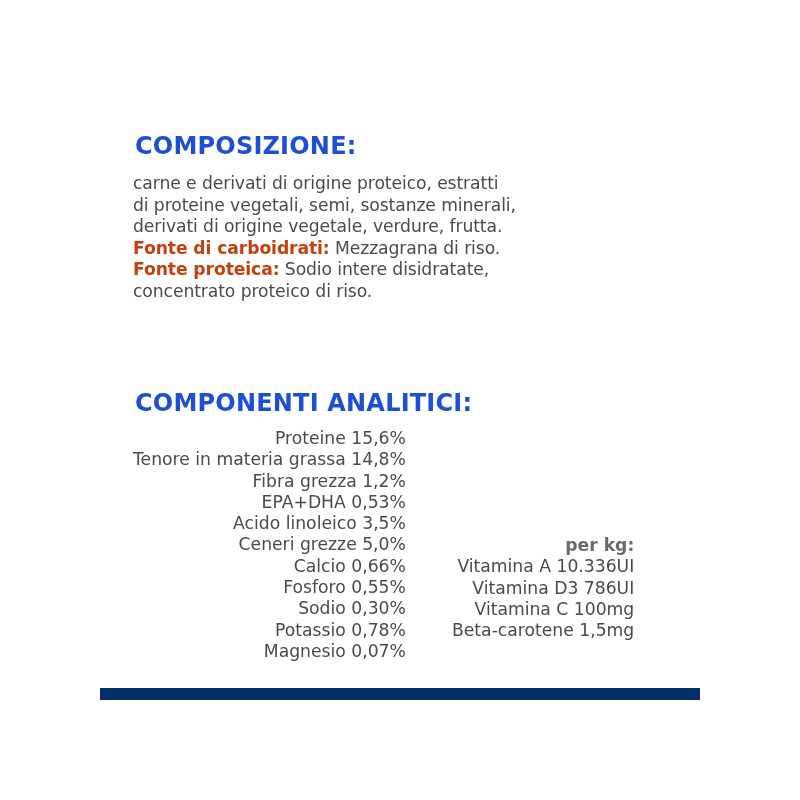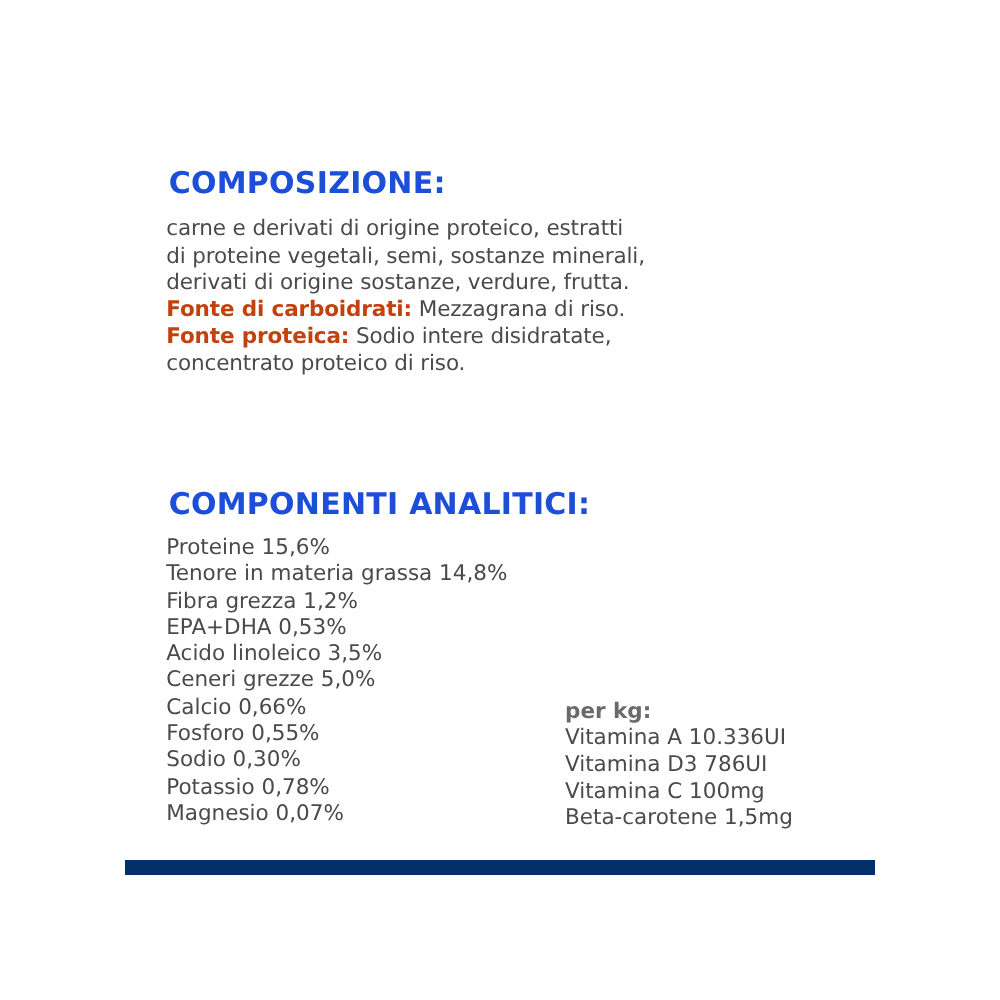--- a/index.html
+++ b/index.html
@@ -43,44 +43,45 @@
     .para b { font-weight: bold; color: #c2410c; }
 
     .list {
       position: absolute;
       font-size: 17.2px;
       line-height: 21.3px;
       color: #4a4a4a;
       margin: 0;
       padding: 0;
       list-style: none;
+      text-align: right;
     }
     .list li { white-space: nowrap; }
     #analytic-list { left: 133px; top: 428px; }
     #vitamin-list { left: 452px; top: 535px; }
-    #vitamin-list .per-kg { font-weight: bold; color: #6a6a6a; margin-top: 24px; }
+    #vitamin-list .per-kg { font-weight: bold; color: #6a6a6a; }
 
     .bottom-bar {
       position: absolute;
       left: 100px;
       top: 688px;
       width: 600px;
       height: 12px;
       background: #04306a;
     }
   </style>
 </head>
 <body>
 
 <h2 id="h-comp" class="heading">COMPOSIZIONE:</h2>
 
 <div class="para">
   <span class="line">carne e derivati di origine proteico, estratti</span>
   <span class="line">di proteine vegetali, semi, sostanze minerali,</span>
-  <span class="line">derivati di origine sostanze, verdure, frutta.</span>
+  <span class="line">derivati di origine vegetale, verdure, frutta.</span>
   <span class="line"><b>Fonte di carboidrati:</b><span> Mezzagrana di riso.</span></span>
   <span class="line"><b>Fonte proteica:</b><span> Sodio intere disidratate,</span></span>
   <span class="line">concentrato proteico di riso.</span>
 </div>
 
 <h2 id="h-anal" class="heading">COMPONENTI ANALITICI:</h2>
 
 <ul id="analytic-list" class="list">
   <li>Proteine 15,6%</li>
   <li>Tenore in materia grassa 14,8%</li>

